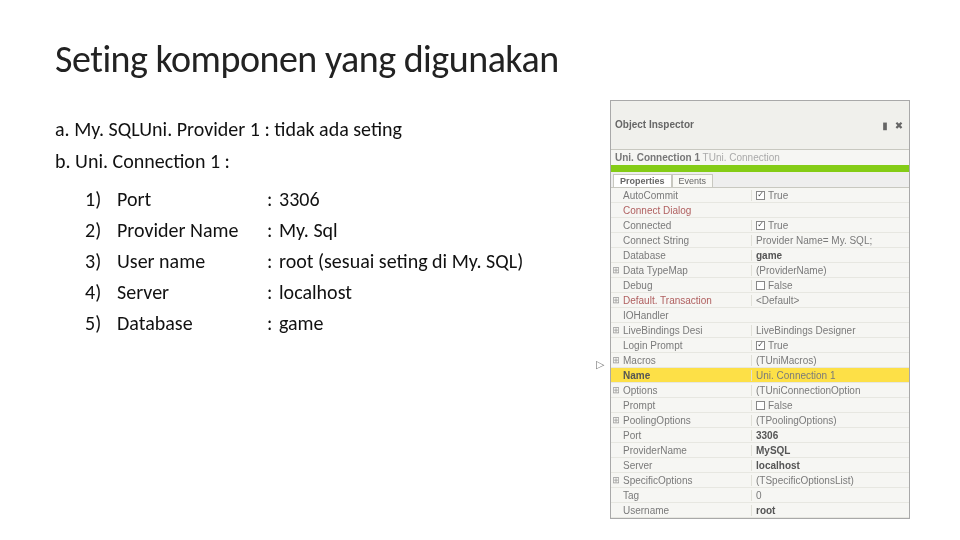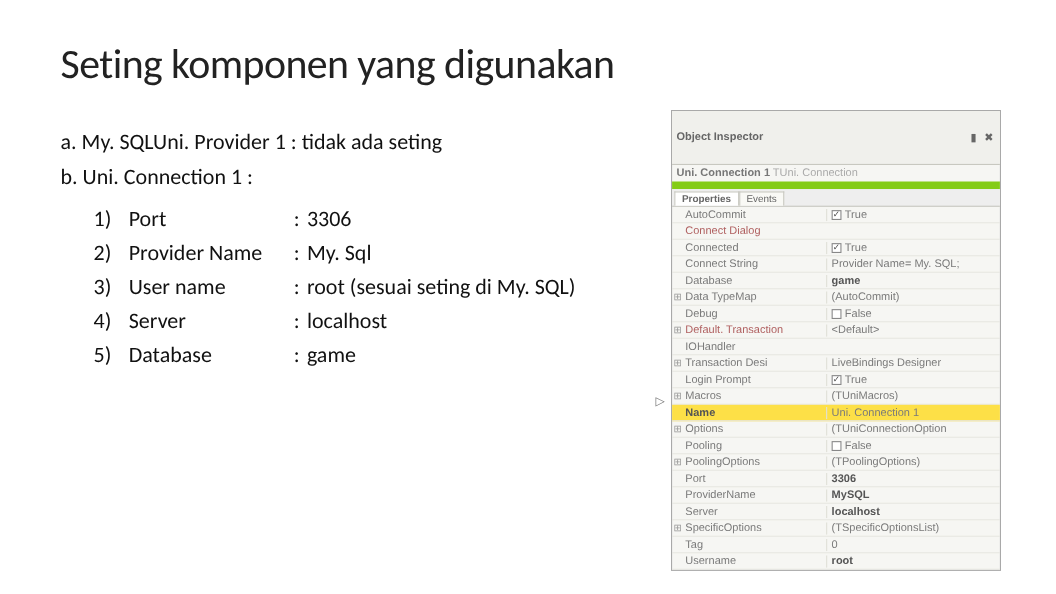--- a/index.html
+++ b/index.html
@@ -232,21 +232,21 @@
           <div class="vcol">Provider Name= My. SQL;</div>
         </div>
         <div class="insp-row">
           <div class="gcol"></div>
           <div class="ncol">Database</div>
           <div class="vcol bold">game</div>
         </div>
         <div class="insp-row">
           <div class="gcol">⊞</div>
           <div class="ncol">Data TypeMap</div>
-          <div class="vcol">(AutoCommit)</div>
+          <div class="vcol">(ProviderName)</div>
         </div>
         <div class="insp-row">
           <div class="gcol"></div>
           <div class="ncol">Debug</div>
           <div class="vcol">
             <span class="chk"></span>
             <span>False</span>
           </div>
         </div>
         <div class="insp-row">
@@ -254,21 +254,21 @@
           <div class="ncol red">Default. Transaction</div>
           <div class="vcol">&lt;Default&gt;</div>
         </div>
         <div class="insp-row">
           <div class="gcol"></div>
           <div class="ncol">IOHandler</div>
           <div class="vcol"></div>
         </div>
         <div class="insp-row">
           <div class="gcol">⊞</div>
-          <div class="ncol">Transaction Desi</div>
+          <div class="ncol">LiveBindings Desi</div>
           <div class="vcol">LiveBindings Designer</div>
         </div>
         <div class="insp-row">
           <div class="gcol"></div>
           <div class="ncol">Login Prompt</div>
           <div class="vcol">
             <span class="chk">✓</span>
             <span>True</span>
           </div>
         </div>
@@ -282,21 +282,21 @@
           <div class="ncol bold">Name</div>
           <div class="vcol">Uni. Connection 1</div>
         </div>
         <div class="insp-row">
           <div class="gcol">⊞</div>
           <div class="ncol">Options</div>
           <div class="vcol">(TUniConnectionOption</div>
         </div>
         <div class="insp-row">
           <div class="gcol"></div>
-          <div class="ncol">Pooling</div>
+          <div class="ncol">Prompt</div>
           <div class="vcol">
             <span class="chk"></span>
             <span>False</span>
           </div>
         </div>
         <div class="insp-row">
           <div class="gcol">⊞</div>
           <div class="ncol">PoolingOptions</div>
           <div class="vcol">(TPoolingOptions)</div>
         </div>

